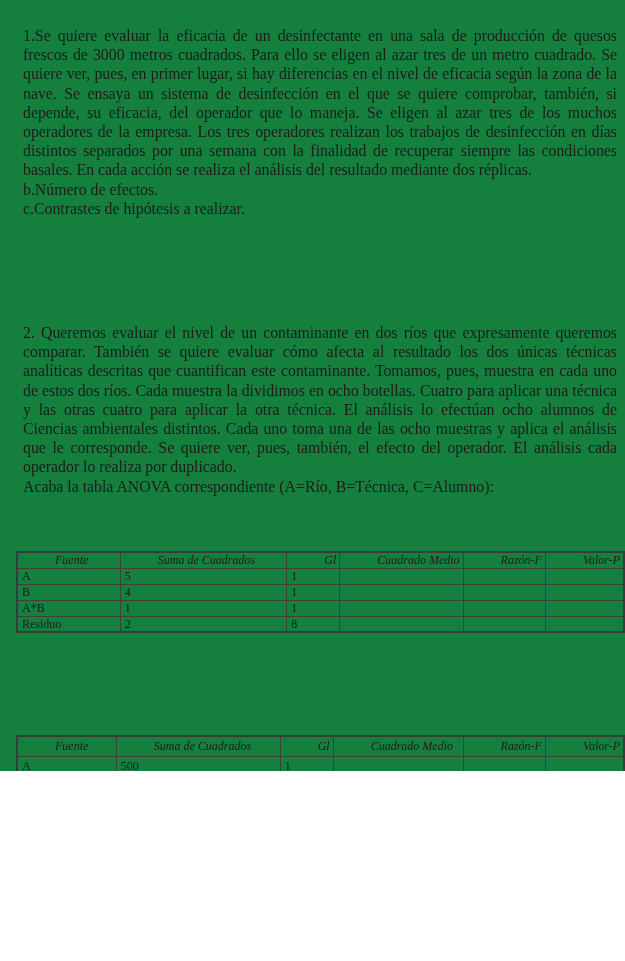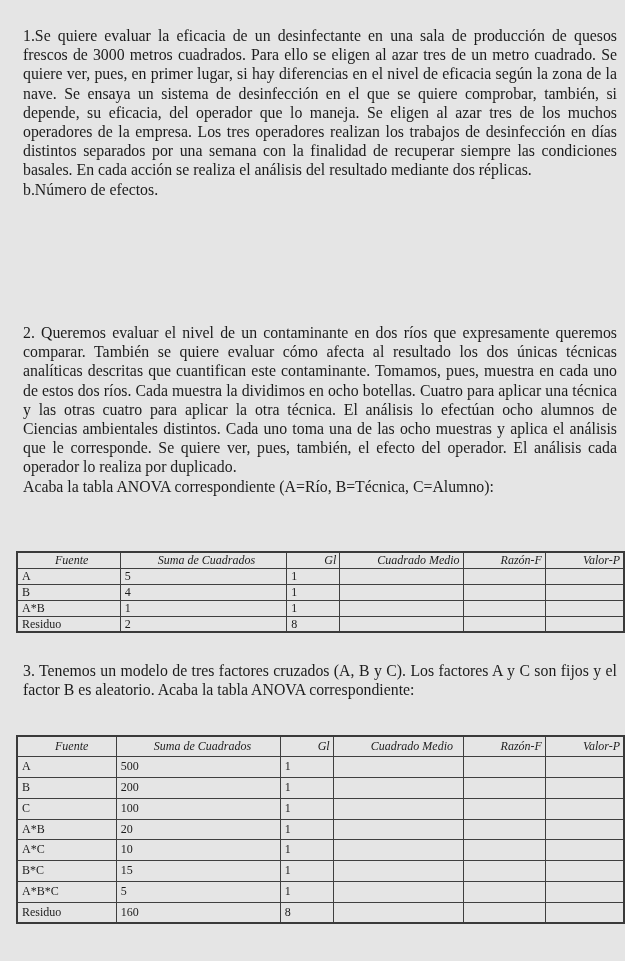--- a/index.html
+++ b/index.html
@@ -1,20 +1,20 @@
 <!DOCTYPE html>
 <html><head>
 <meta charset="utf-8">
 <style>
   html, body { margin: 0; padding: 0; background: #ffffff; }
   #page {
     position: relative;
     width: 625px;
-    height: 961px;
-    background: #e5e5e5;
+    height: 771px;
+    background: #15803d;
     font-family: "Liberation Serif", "DejaVu Serif", serif;
     color: #1c1c1c;
     overflow: hidden;
   }
   .textblock {
     position: absolute;
     left: 23px;
     width: 594px;
     font-size: 15.8px;
     line-height: 19.2px;
@@ -50,20 +50,21 @@
   #table2 th, #table2 td { padding-top: 3px; }
 </style>
 </head>
 <body>
 
 <div id="page">
 
   <div id="block1" class="textblock">
     <div class="justified">1.Se quiere evaluar la eficacia de un desinfectante en una sala de producción de quesos frescos de 3000 metros cuadrados. Para ello se eligen al azar tres de un metro cuadrado. Se quiere ver, pues, en primer lugar, si hay diferencias en el nivel de eficacia según la zona de la nave. Se ensaya un sistema de desinfección en el que se quiere comprobar, también, si depende, su eficacia, del operador que lo maneja. Se eligen al azar tres de los muchos operadores de la empresa. Los tres operadores realizan los trabajos de desinfección en días distintos separados por una semana con la finalidad de recuperar siempre las condiciones basales. En cada acción se realiza el análisis del resultado mediante dos réplicas.</div>
     <div class="plainline">b.Número de efectos.</div>
+    <div class="plainline">c.Contrastes de hipótesis a realizar.</div>
   </div>
 
   <div id="block2" class="textblock">
     <div class="justified">2. Queremos evaluar el nivel de un contaminante en dos ríos que expresamente queremos comparar. También se quiere evaluar cómo afecta al resultado los dos únicas técnicas analíticas descritas que cuantifican este contaminante. Tomamos, pues, muestra en cada uno de estos dos ríos. Cada muestra la dividimos en ocho botellas. Cuatro para aplicar una técnica y las otras cuatro para aplicar la otra técnica. El análisis lo efectúan ocho alumnos de Ciencias ambientales distintos. Cada uno toma una de las ocho muestras y aplica el análisis que le corresponde. Se quiere ver, pues, también, el efecto del operador. El análisis cada operador lo realiza por duplicado.</div>
     <div class="plainline">Acaba la tabla ANOVA correspondiente (A=Río, B=Técnica, C=Alumno):</div>
   </div>
 
   <table id="table1" class="anova">
     <colgroup>
       <col style="width:104px">
@@ -112,23 +113,20 @@
           <td>Residuo</td>
           <td>2</td>
           <td>8</td>
           <td></td>
           <td></td>
           <td></td>
         </tr>
       </tbody>
     </table>
 
-  <div id="block3" class="textblock">
-    <div class="justified">3. Tenemos un modelo de tres factores cruzados (A, B y C).  Los factores A y C son fijos y el factor B es aleatorio. Acaba la tabla ANOVA correspondiente:</div>
-  </div>
 
   <table id="table2" class="anova">
     <colgroup>
       <col style="width:107px">
         <col style="width:172px">
         <col style="width:26px">
       <col style="width:132px">
         <col style="width:69px">
         <col style="width:68px">
     </colgroup>

